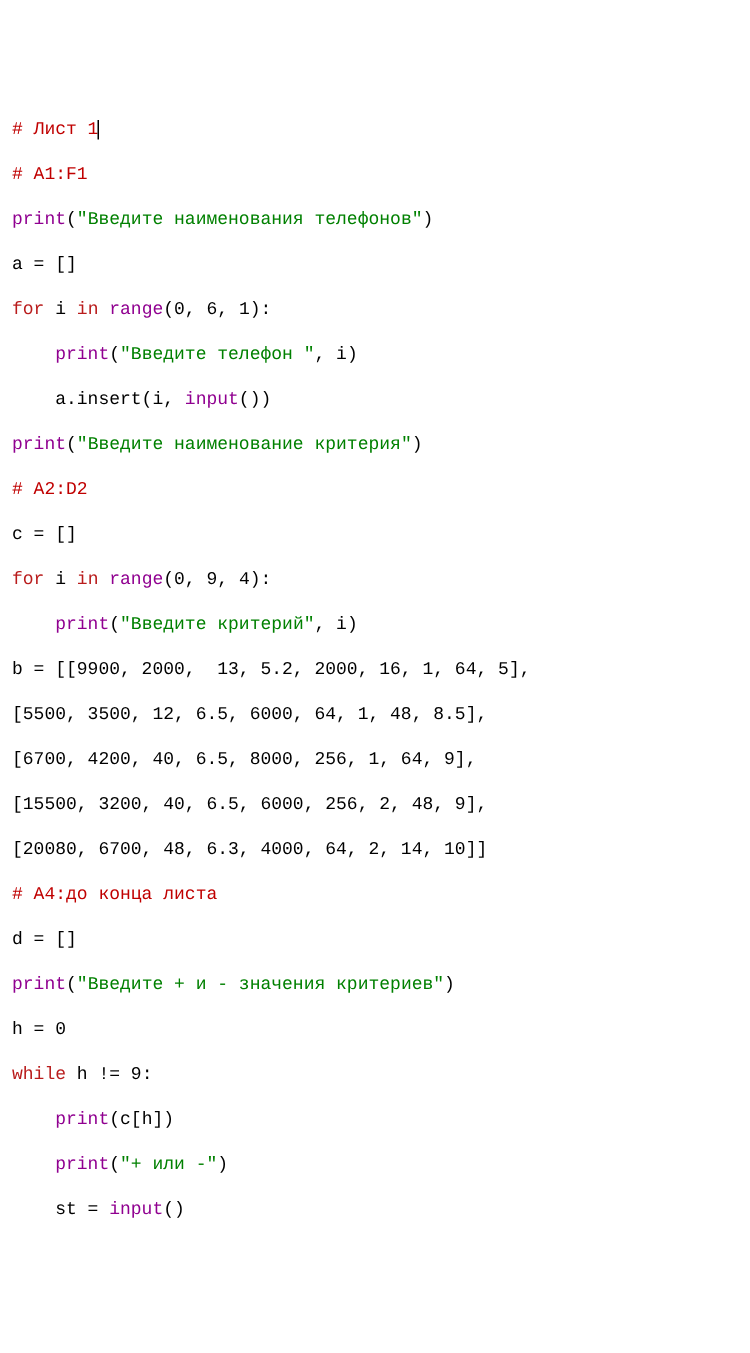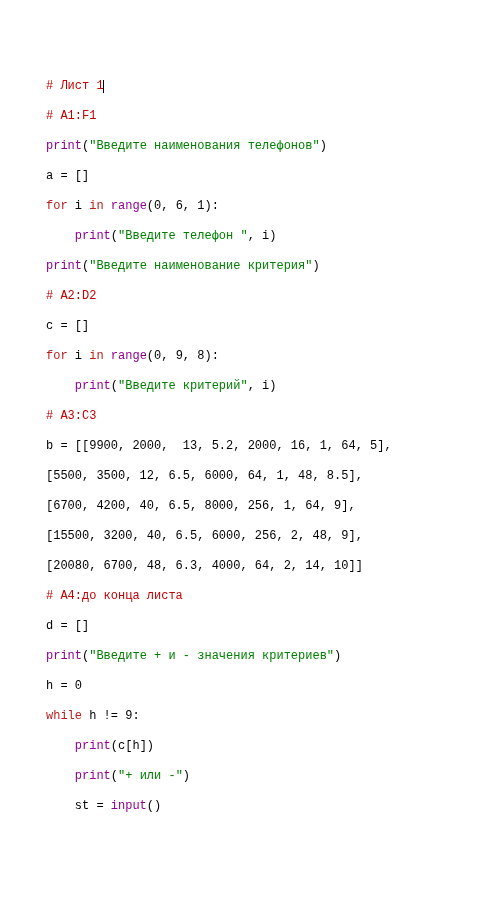--- a/index.html
+++ b/index.html
@@ -5,21 +5,21 @@
     * { margin: 0; padding: 0; box-sizing: border-box; }
     body {
       font-family: "Consolas", "Courier New", monospace;
       font-size: 12px;
       line-height: 15px;
       background: #ffffff;
       padding: 4px 8px;
       white-space: pre;
       width: 500px;
     }
-    .line { display: block; min-height: 15px; margin-left: 38px; }
+    .line { display: block; min-height: 15px; }
     .cm { color: #c00000; }       
     .kw { color: #b91c1c; }       
     .fn { color: #900090; }       
     .str { color: #008000; }      
     .op { color: #000000; }       
     .id { color: #000000; }       
     .cursor {
       border-left: 1px solid #000;
       margin-left: -1px;
       display: inline-block;
@@ -32,26 +32,26 @@
 
 
 
 <div>
 <span class="line"><span class="cm"># Лист 1</span><span class="cursor"></span></span>
 <span class="line"><span class="cm"># A1:F1</span></span>
 <span class="line"><span class="fn">print</span><span class="op">(</span><span class="str">"Введите наименования телефонов"</span><span class="op">)</span></span>
 <span class="line"><span class="id">a = []</span></span>
 <span class="line"><span class="kw">for</span><span class="id"> i </span><span class="kw">in</span><span class="id"> </span><span class="fn">range</span><span class="id">(0, 6, 1):</span></span>
 <span class="line"><span class="id">    </span><span class="fn">print</span><span class="op">(</span><span class="str">"Введите телефон "</span><span class="id">, i)</span></span>
+<span class="line"><span class="id">    a.insert(i, </span><span class="fn">input</span><span class="id">())</span></span>
 <span class="line"><span class="fn">print</span><span class="op">(</span><span class="str">"Введите наименование критерия"</span><span class="op">)</span></span>
 <span class="line"><span class="cm"># A2:D2</span></span>
 <span class="line"><span class="id">c = []</span></span>
-<span class="line"><span class="kw">for</span><span class="id"> i </span><span class="kw">in</span><span class="id"> </span><span class="fn">range</span><span class="id">(0, 9, 8):</span></span>
+<span class="line"><span class="kw">for</span><span class="id"> i </span><span class="kw">in</span><span class="id"> </span><span class="fn">range</span><span class="id">(0, 9, 4):</span></span>
 <span class="line"><span class="id">    </span><span class="fn">print</span><span class="op">(</span><span class="str">"Введите критерий"</span><span class="id">, i)</span></span>
-<span class="line"><span class="cm"># A3:C3</span></span>
 <span class="line"><span class="id">b = [[9900, 2000,  13, 5.2, 2000, 16, 1, 64, 5],</span></span>
 <span class="line"><span class="id">[5500, 3500, 12, 6.5, 6000, 64, 1, 48, 8.5],</span></span>
 <span class="line"><span class="id">[6700, 4200, 40, 6.5, 8000, 256, 1, 64, 9],</span></span>
 <span class="line"><span class="id">[15500, 3200, 40, 6.5, 6000, 256, 2, 48, 9],</span></span>
 <span class="line"><span class="id">[20080, 6700, 48, 6.3, 4000, 64, 2, 14, 10]]</span></span>
 <span class="line"><span class="cm"># A4:до конца листа</span></span>
 <span class="line"><span class="id">d = []</span></span>
 <span class="line"><span class="fn">print</span><span class="op">(</span><span class="str">"Введите + и - значения критериев"</span><span class="op">)</span></span>
 <span class="line"><span class="id">h = 0</span></span>
 <span class="line"><span class="kw">while</span><span class="id"> h != 9:</span></span>

